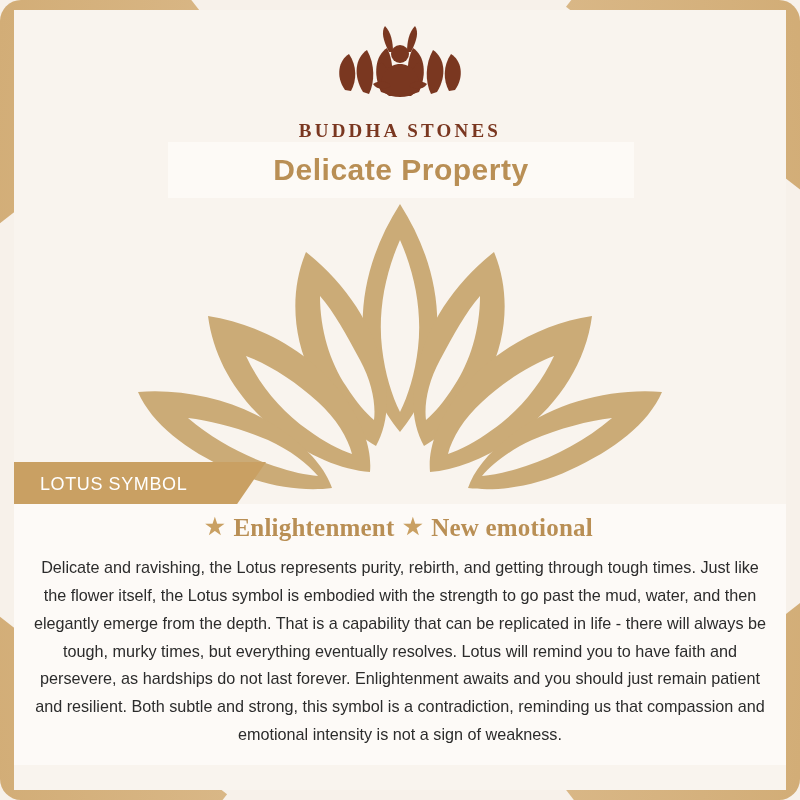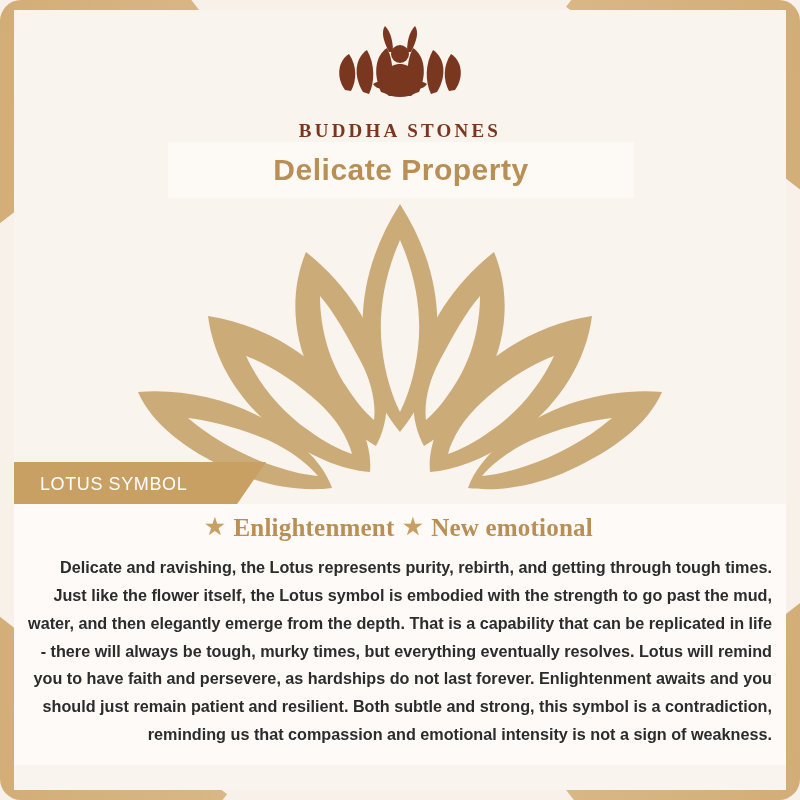--- a/index.html
+++ b/index.html
@@ -175,22 +175,21 @@
     vertical-align: 2px;
     color: #c9a063;
   }
   .headline .kw { margin: 2px 2px; }
 
   .body-copy {
     margin: 12px 14px 0 14px;
     font-size: 16.2px;
     line-height: 1.72;
     color: #2c2c2c;
-    text-align: right;
-    font-weight: bold;
+    text-align: center;
   }
 </style>
 </head>
 <body>
 
 <div id="page">
 
   <div class="corner corner-tl"></div>
   <div class="corner corner-tr"></div>
   <div class="corner corner-bl"></div>

